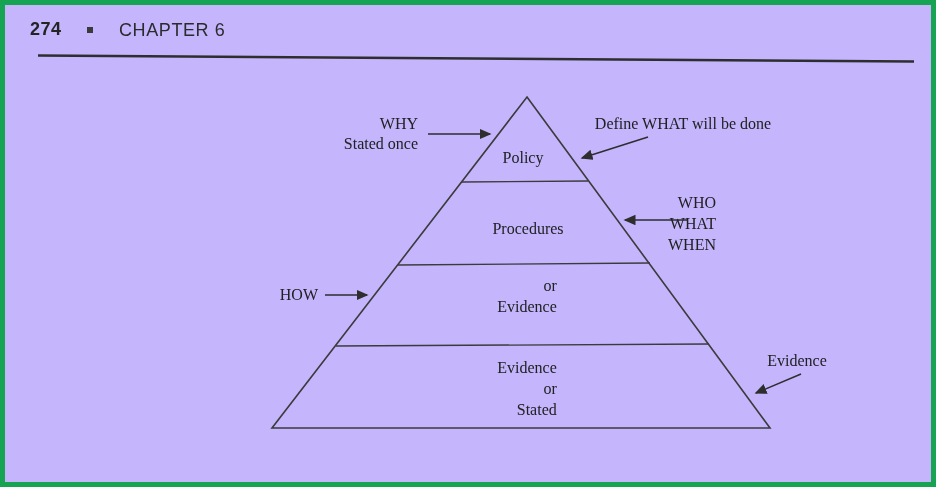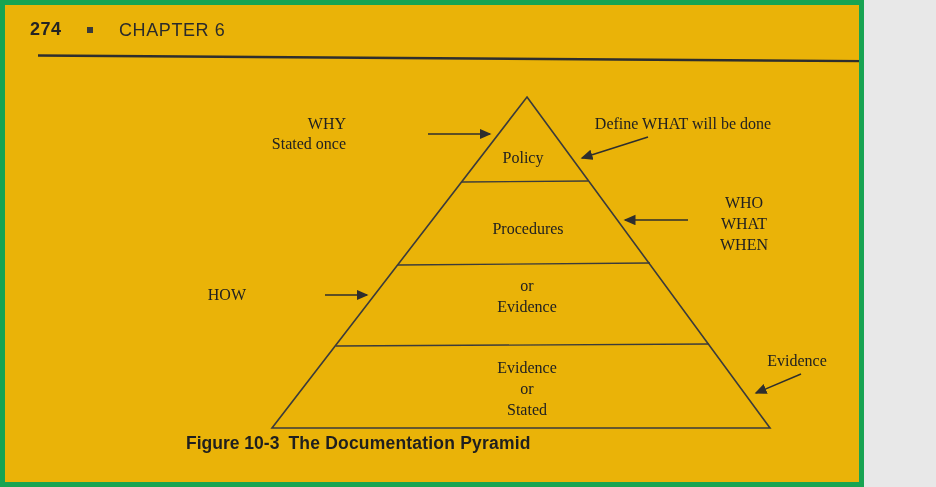--- a/index.html
+++ b/index.html
@@ -1,20 +1,20 @@
 <!DOCTYPE html>
 <html><head>
 <meta charset="utf-8">
 <style>
   html, body { margin: 0; padding: 0; background: #e8e8e8; }
   .page {
     position: relative;
-    width: 864px;
+    width: 936px;
     height: 487px;
-    background: #eab308;
+    background: #c4b5fd;
     overflow: hidden;
     font-family: "Liberation Serif", serif;
     color: #242424;
   }
   .border-frame {
     position: absolute;
     inset: 0;
     border: 5px solid #17a452;
     pointer-events: none;
     z-index: 10;
@@ -49,28 +49,28 @@
     z-index: 1;
   }
   .lbl {
     position: absolute;
     font-size: 16px;
     line-height: 20px;
     color: #212121;
     white-space: nowrap;
     z-index: 2;
   }
-  .lbl.centered { transform: translateX(-50%); text-align: center; }
+  .lbl.centered { transform: translateX(-50%); text-align: right; }
   .lbl-policy        { left: 523px; top: 148px; }
   .lbl-procedures    { left: 528px; top: 219px; }
   .lbl-work          { left: 527px; top: 275px; line-height: 21px; }
   .lbl-records       { left: 527px; top: 357px; line-height: 21px; }
   .lbl-why           { right: 518px; top: 114px; text-align: right; margin-left: 7px; }
   .lbl-define        { left: 683px; top: 114px; }
-  .lbl-who           { left: 744px; top: 192px; line-height: 21px; }
+  .lbl-who           { left: 692px; top: 192px; line-height: 21px; }
   .lbl-how           { right: 618px; top: 285px; text-align: center; }
   .lbl-evidence      { left: 797px; top: 351px; }
   .caption {
     position: absolute;
     left: 186px; top: 433px;
     font-family: "Liberation Sans", sans-serif;
     font-size: 17.5px;
     color: #1f1f1f;
     z-index: 2;
     white-space: nowrap;
@@ -131,18 +131,15 @@
   </div>
   <div class="lbl centered lbl-define">Define WHAT will be done</div>
   <div class="lbl centered lbl-who">
     <div>WHO</div>
     <div>WHAT</div>
     <div>WHEN</div>
   </div>
   <div class="lbl lbl-how">HOW</div>
   <div class="lbl centered lbl-evidence">Evidence</div>
 
-  <div class="caption">
-    <span class="cap-label">Figure 10-3</span><span class="cap-title">The Documentation Pyramid</span>
-  </div>
 
   <div class="border-frame"></div>
 </div>
 
 </body></html>

